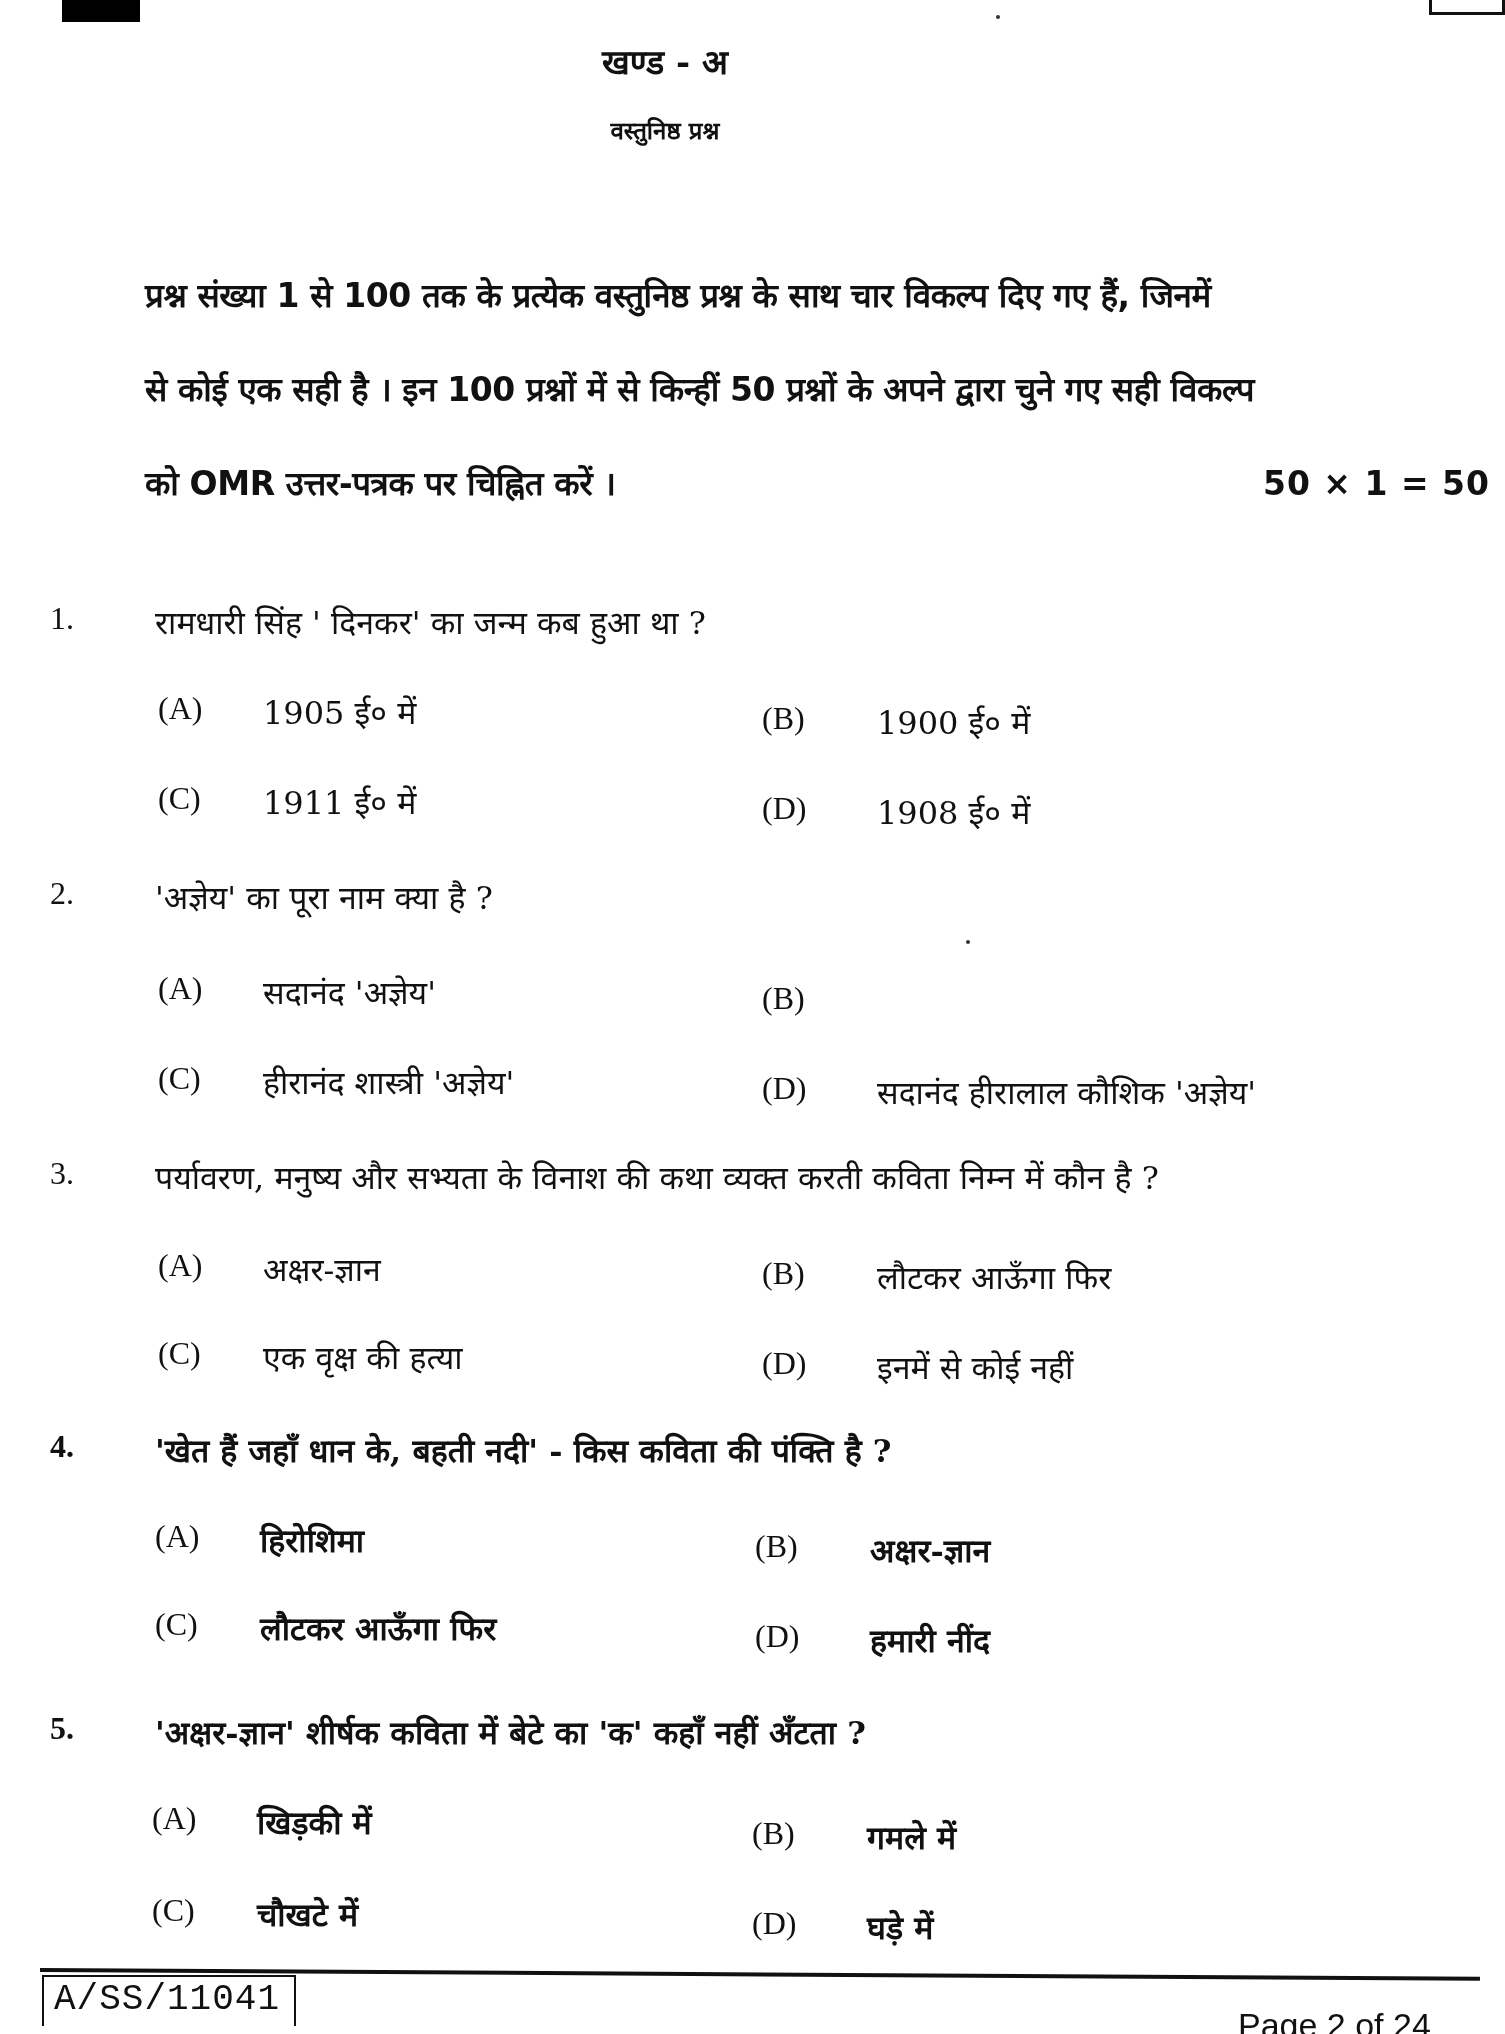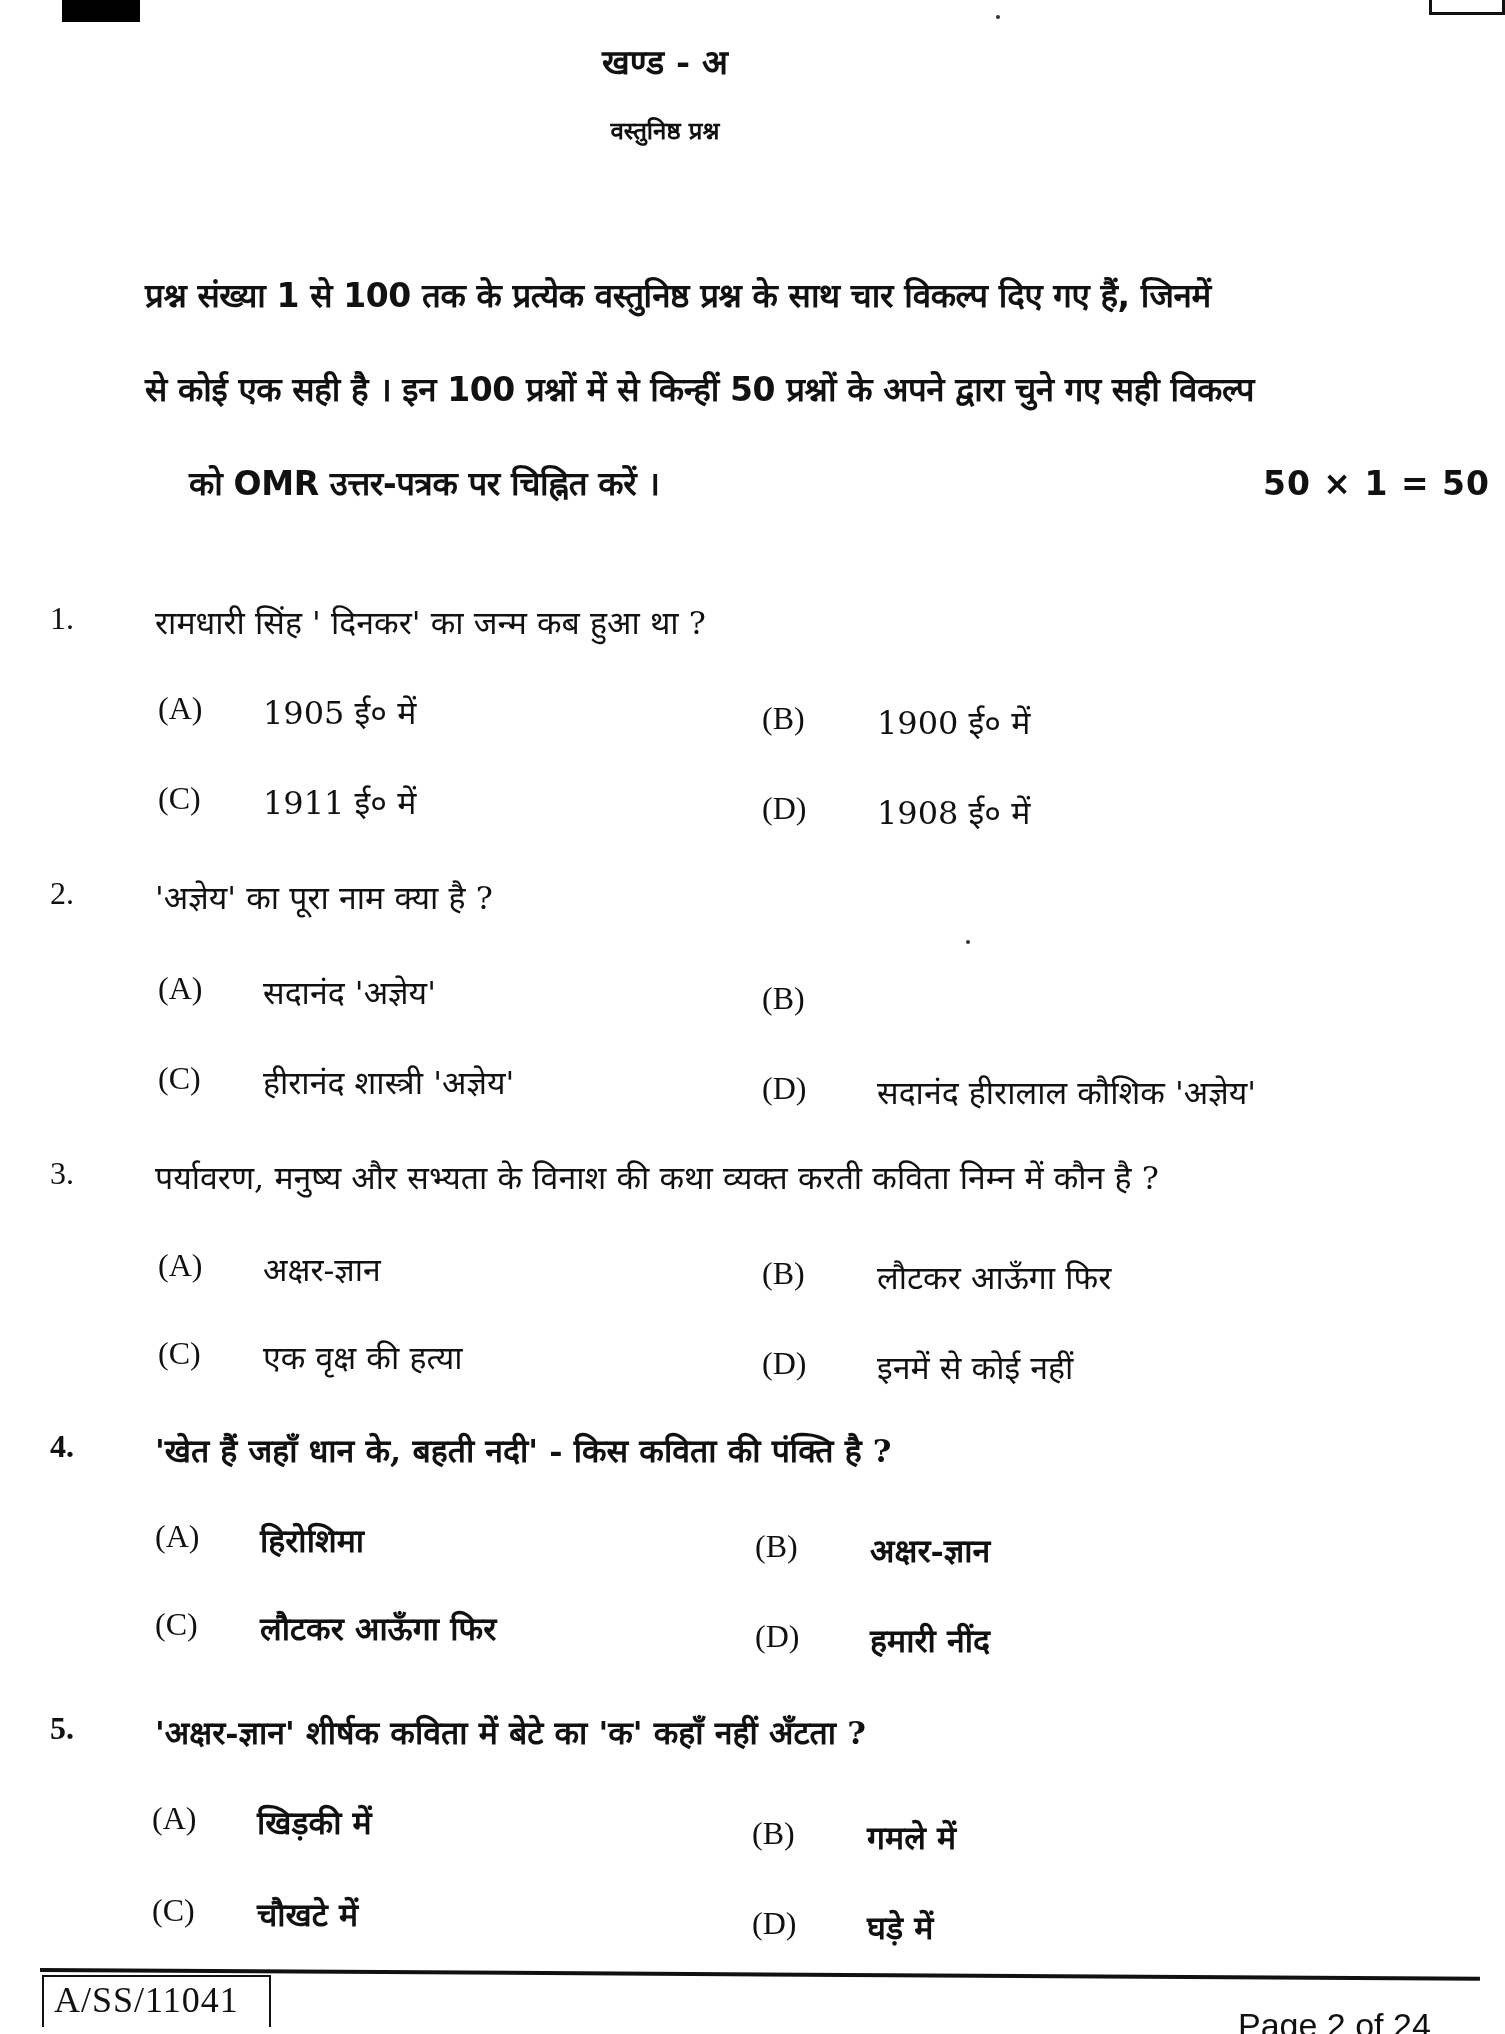--- a/index.html
+++ b/index.html
@@ -10,34 +10,34 @@
     .corner-tab { position: absolute; left: 62px; top: 0; width: 78px; height: 22px; background: #000; }
     .top-right-mark { position: absolute; right: 0; top: 0; width: 70px; height: 12px;
       border-left: 3px solid #111; border-bottom: 3px solid #111; border-right: 3px solid #111; }
     .speck { position: absolute; width: 4px; height: 4px; background: #333; border-radius: 50%; }
     .heading { position: absolute; left: 0; width: 1330px; text-align: center; font-weight: bold; }
     .section-title { top: 38px; font-size: 34px; }
     .section-subtitle { top: 113px; font-size: 24px; }
     .instructions { position: absolute; left: 145px; top: 268px; width: 1345px; font-weight: bold;
       font-size: 33px; font-family: "DejaVu Sans", sans-serif; }
     .instr-line { height: 94px; line-height: 56px; white-space: nowrap; letter-spacing: -0.4px; }
-    .instr-last { display: flex; justify-content: space-between; margin-left: 44px; }
+    .instr-last { display: flex; justify-content: space-between; }
     .marks { letter-spacing: 1px; }
     .question { position: absolute; left: 0; width: 1505px; }
     .q-stem { position: absolute; left: 0; top: 0; font-size: 32px; white-space: nowrap; }
     .q-num { position: absolute; left: 50px; top: 0; width: 60px; font-family: "Liberation Serif", serif; }
     .q-text { position: absolute; left: 155px; top: 0; }
     .opt { position: absolute; font-size: 32px; white-space: nowrap; display: flex; }
     .opt-label { display: inline-block; width: 105px; font-family: "Liberation Serif", serif; }
     .opt-label.right { width: 115px; }
     .bold-q .q-stem, .bold-q .opt-text { font-weight: bold; }
     .footer-rule { position: absolute; left: 40px; top: 1968px; width: 1440px; height: 0;
       border-top: 4px solid #111; transform: rotate(0.35deg); transform-origin: left; }
-    .footer-code { position: absolute; left: 42px; top: 1975px; padding: 2px 30px 6px 10px;
-      border: 2px solid #111; border-bottom: none; font-size: 36px; font-family: Liberation Serif, serif;
+    .footer-code { position: absolute; left: 42px; top: 1975px; padding: 2px 14px 6px 10px;
+      border: 2px solid #111; border-bottom: none; font-size: 36px; font-family: Liberation Mono, monospace;
       letter-spacing: 1px; }
     .footer-page { position: absolute; left: 1238px; top: 2006px; font-size: 34px;
       font-family: "Liberation Sans", sans-serif; white-space: nowrap; }
   </style>
 </head>
 <body>
 
 <div class="corner-tab"></div>
 <div class="top-right-mark"></div>
 <div class="speck" style="left:996px; top:15px;"></div>

